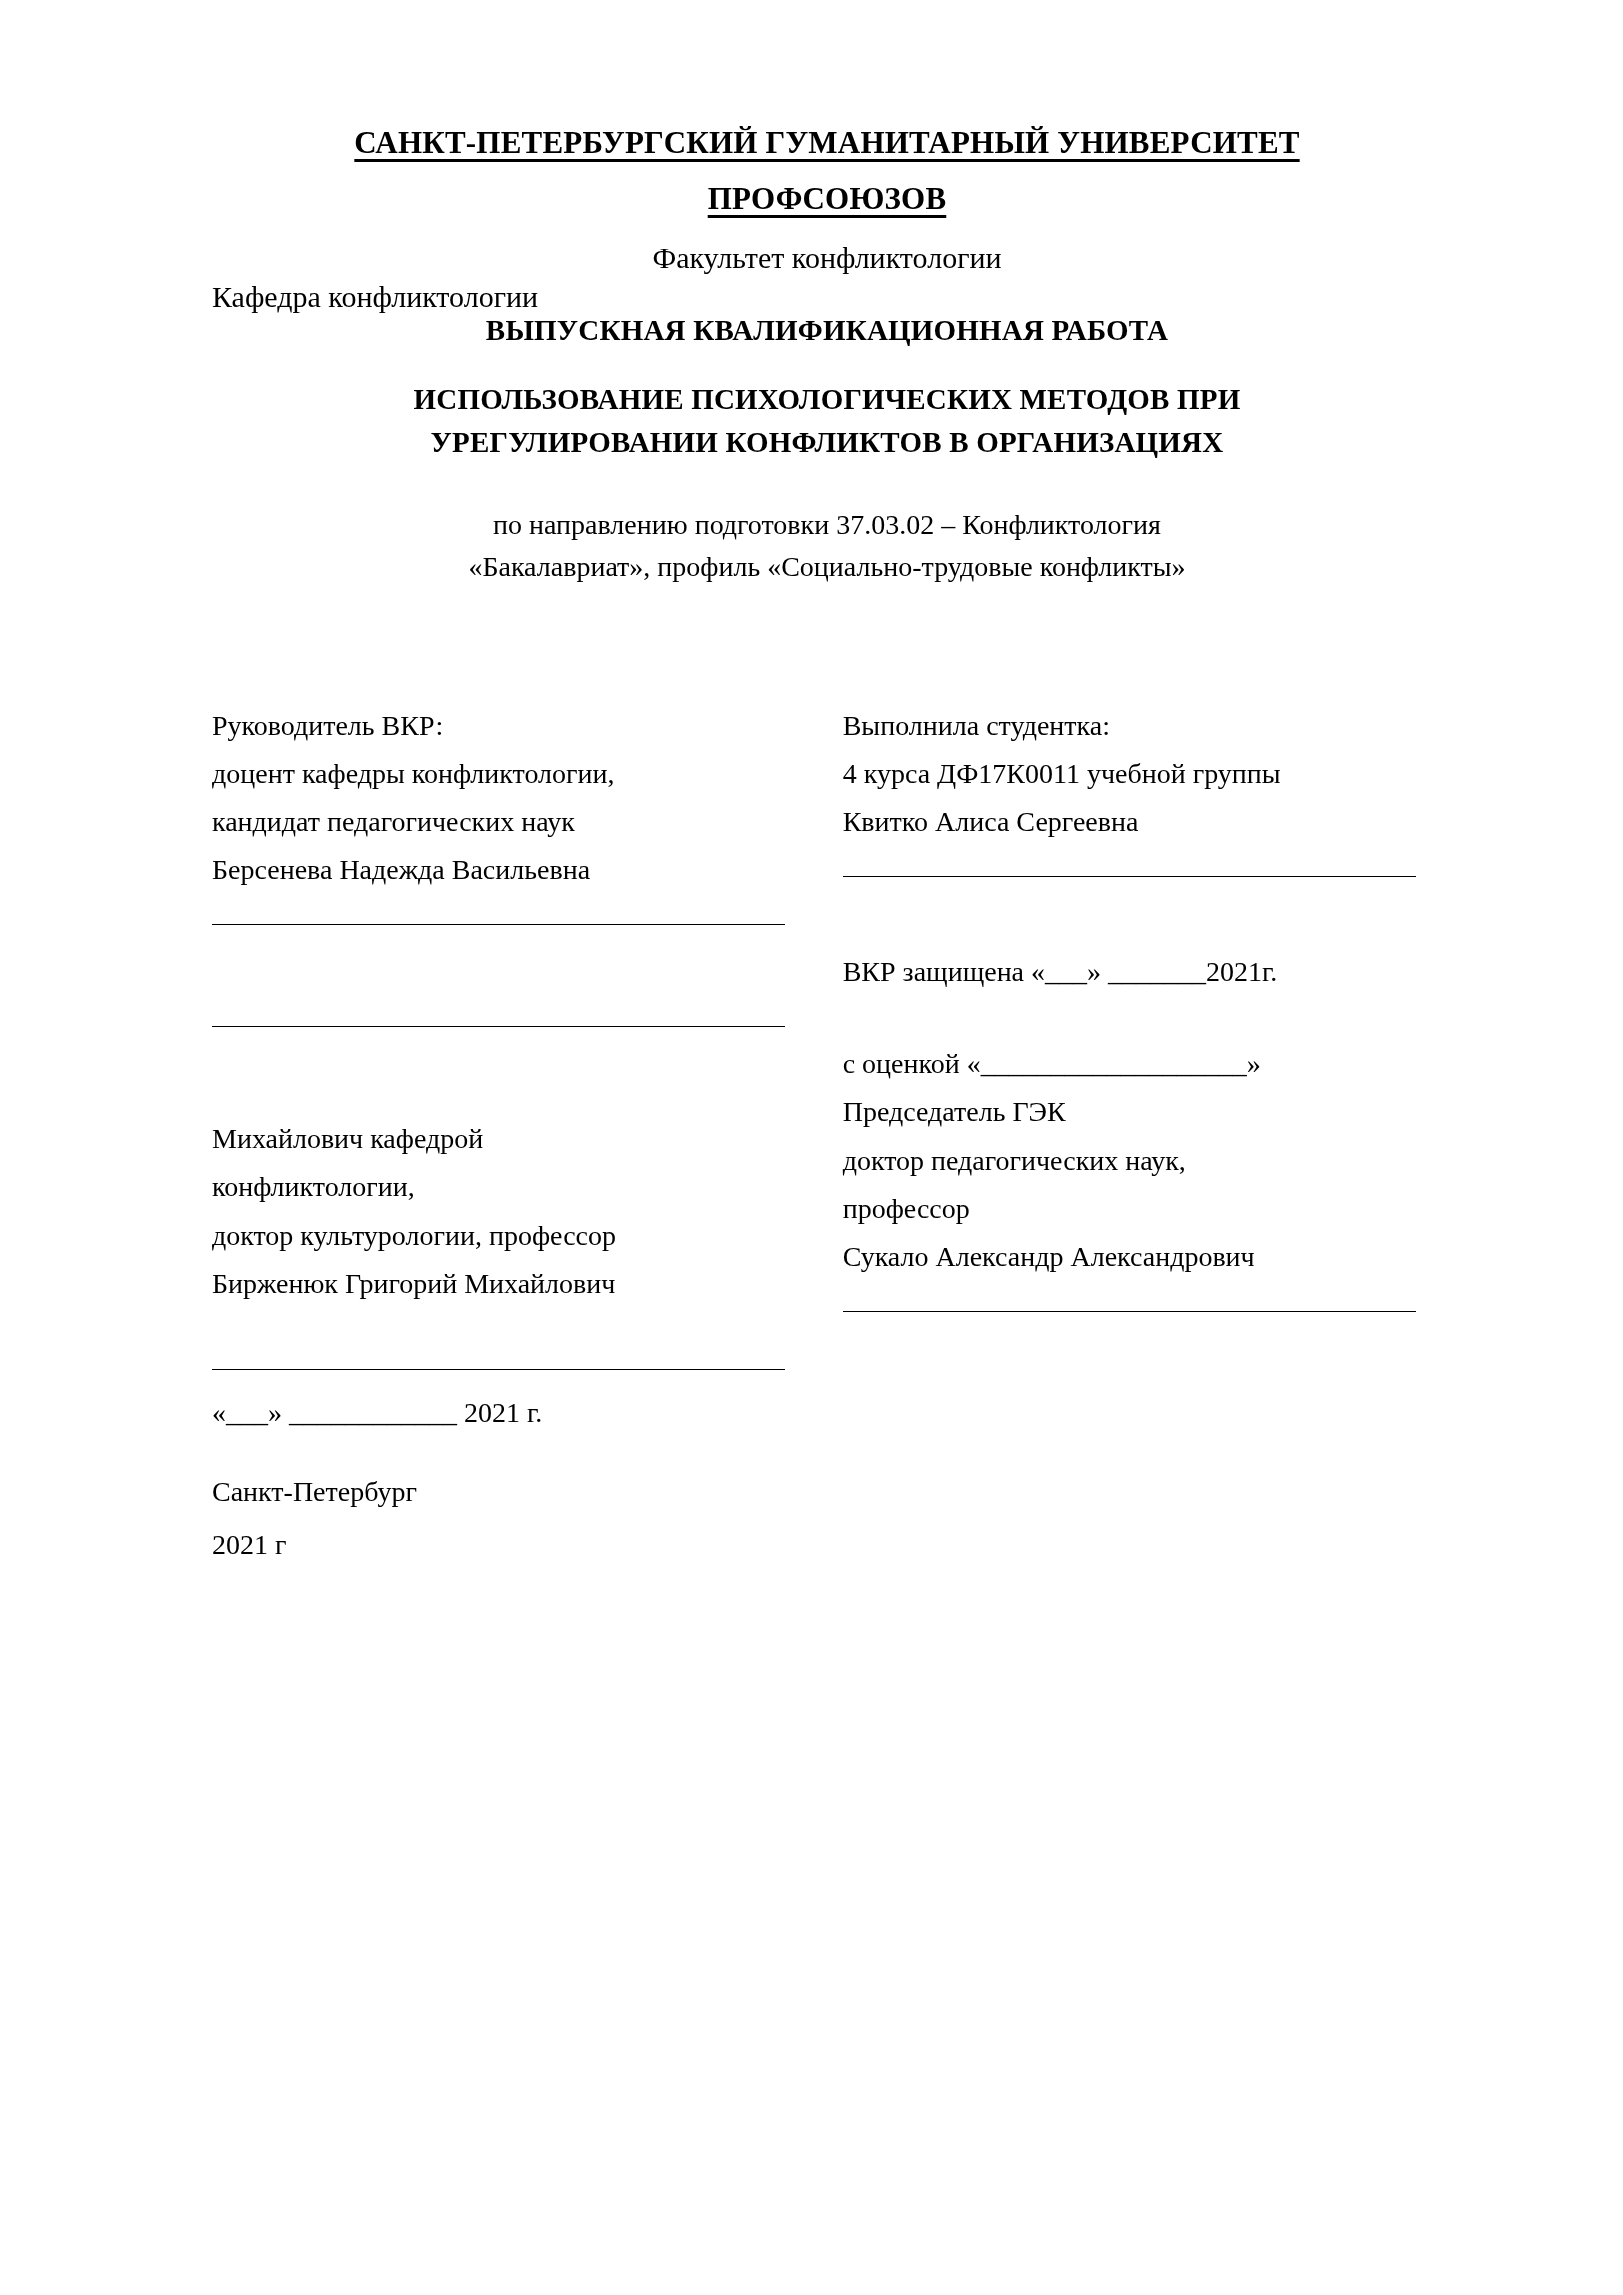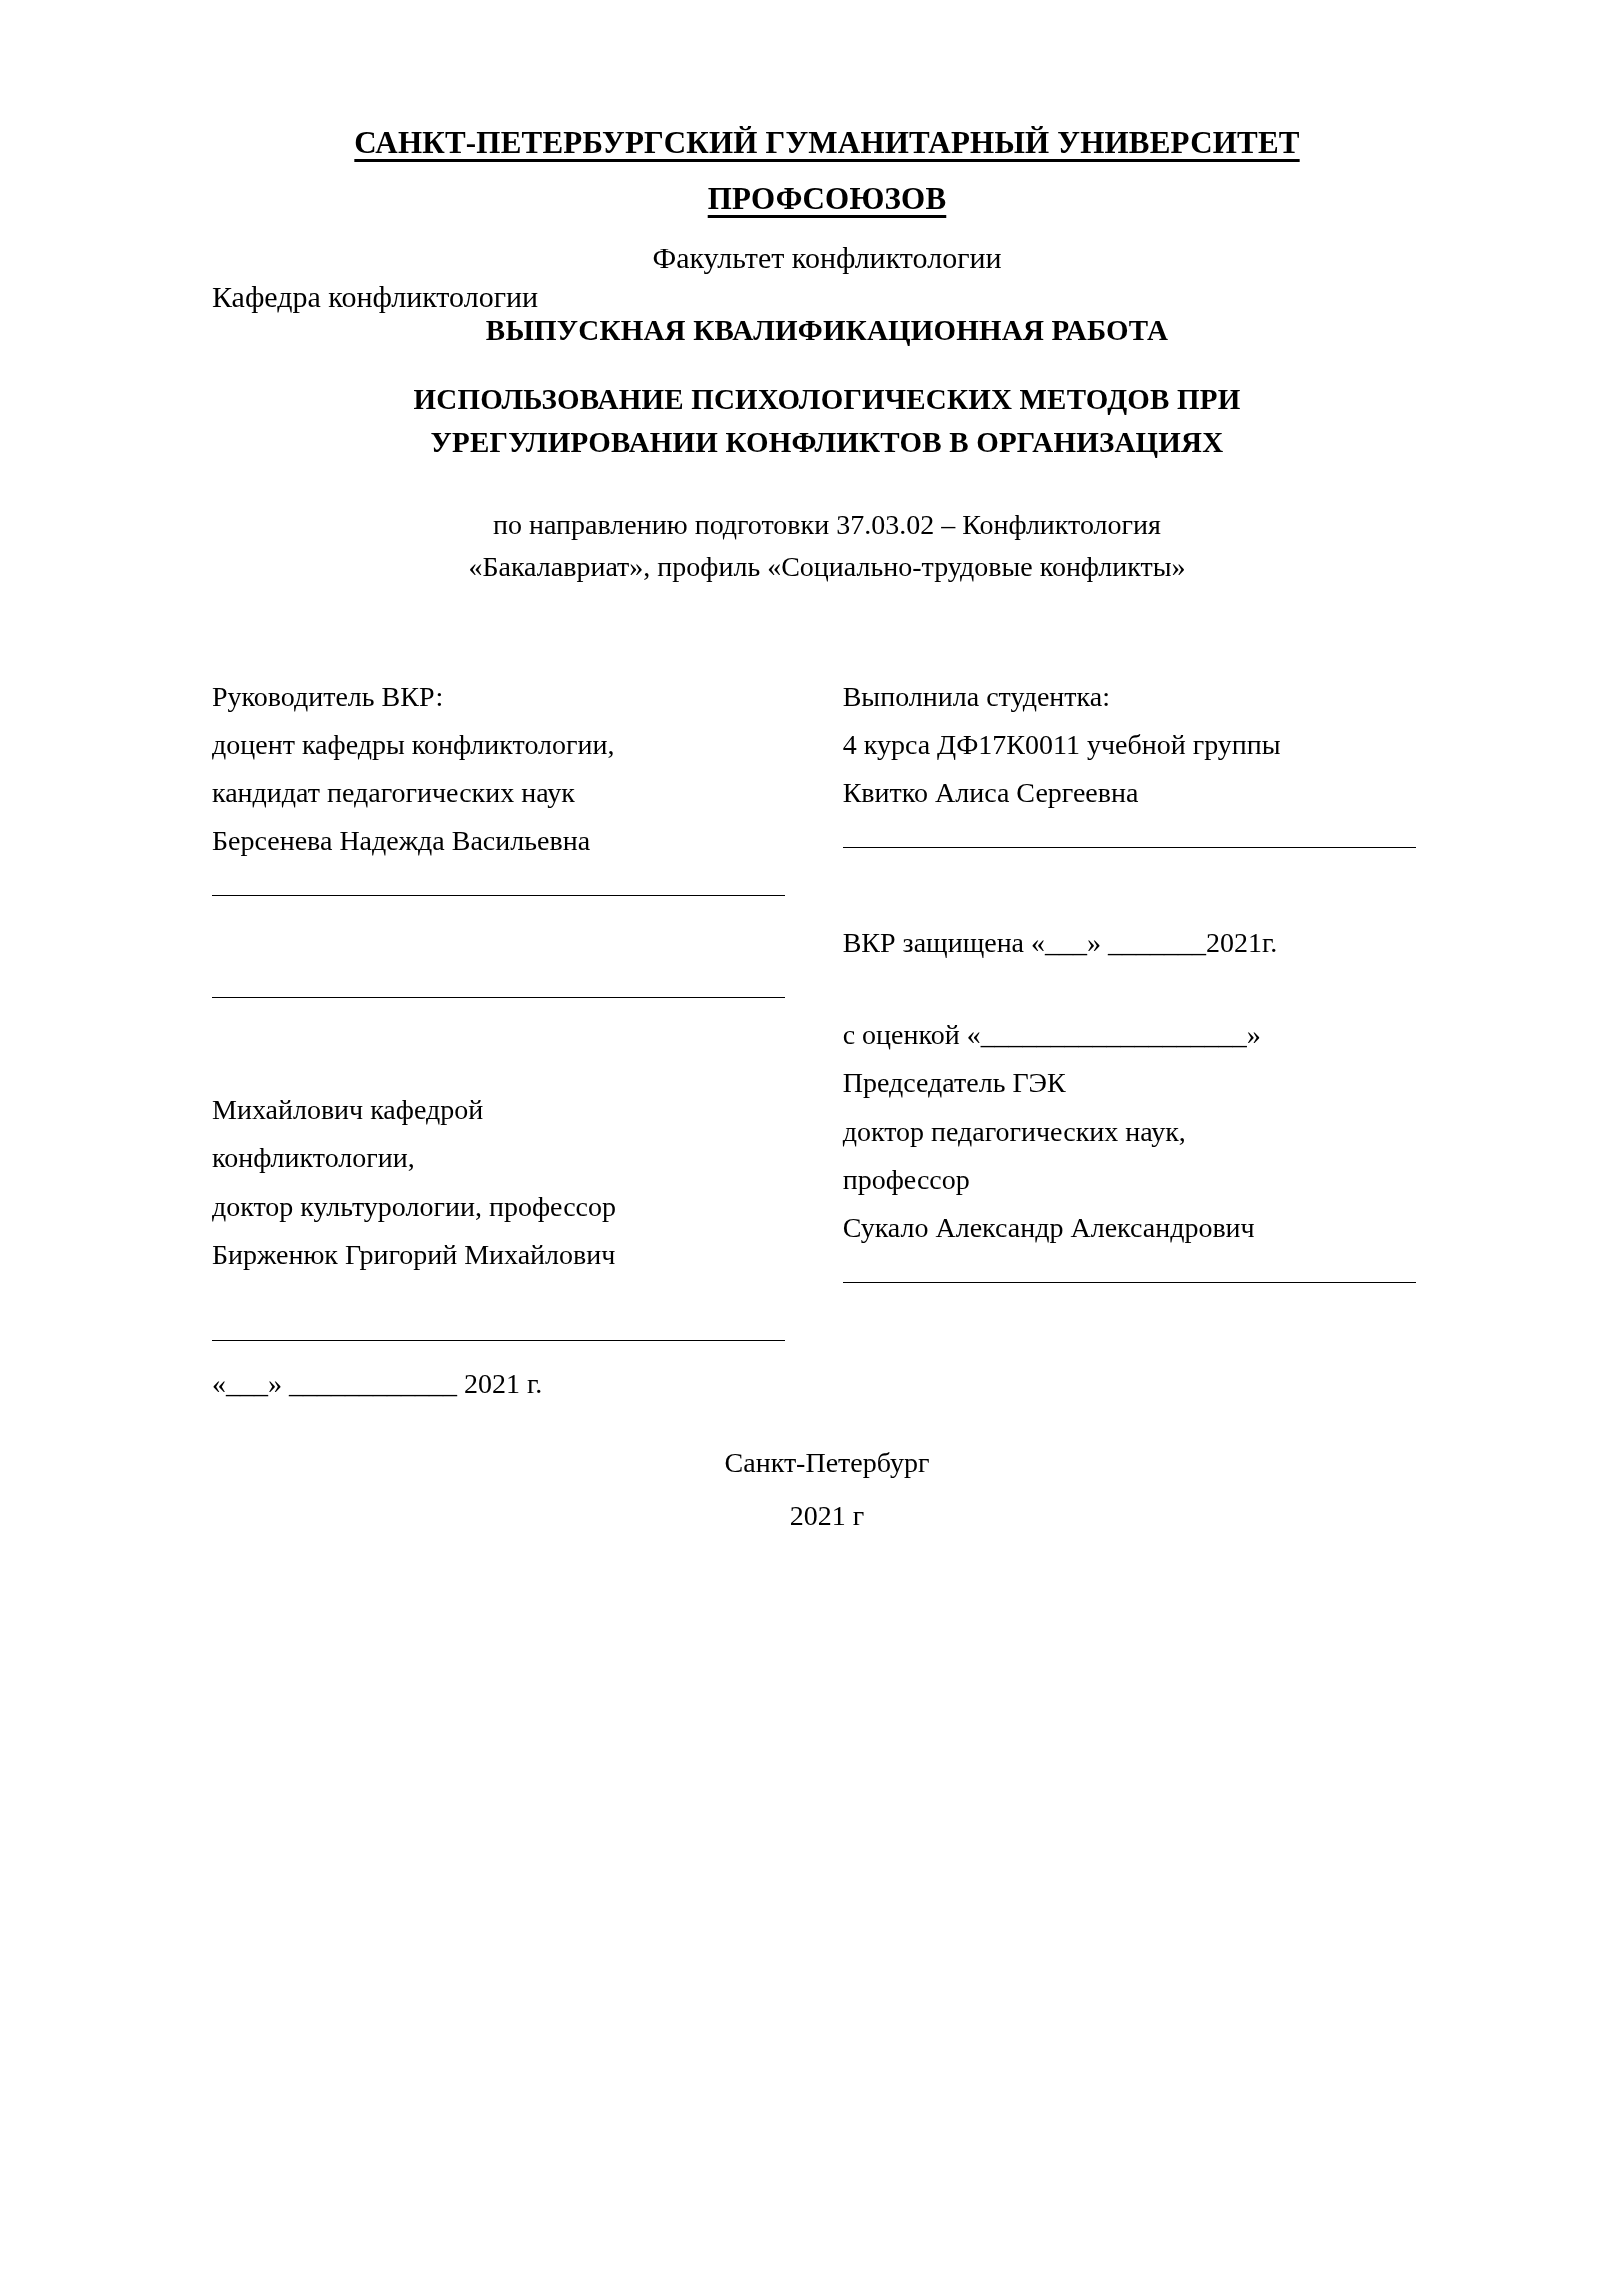--- a/index.html
+++ b/index.html
@@ -64,21 +64,21 @@
     line-height: 1.45;
     padding: 0 15.7px;
   }
   .direction {
     font-size: 28px;
     margin-top: 41px;
     line-height: 1.5;
   }
 
   .people {
-    margin-top: 85px;
+    margin-top: 114px;
     display: flex;
     gap: 0px;
   }
   .col-left {
     width: 50%;
     box-sizing: border-box;
     padding-right: 23.6px;
   }
   .col-right {
     width: 50%;
@@ -103,21 +103,21 @@
   .gap-small { height: 44px; }
   .gap-med { height: 71px; }
   .gap-large { height: 88px; }
 
   .bottom-date {
     font-size: 28px;
     margin-top: 27px;
   }
 
   .city-block {
-    text-align: center;
+    text-align: left;
     margin-top: 36px;
   }
   .city {
     font-size: 28px;
     line-height: 1.9;
   }
   .year {
     font-size: 28px;
     line-height: 1.9;
   }

